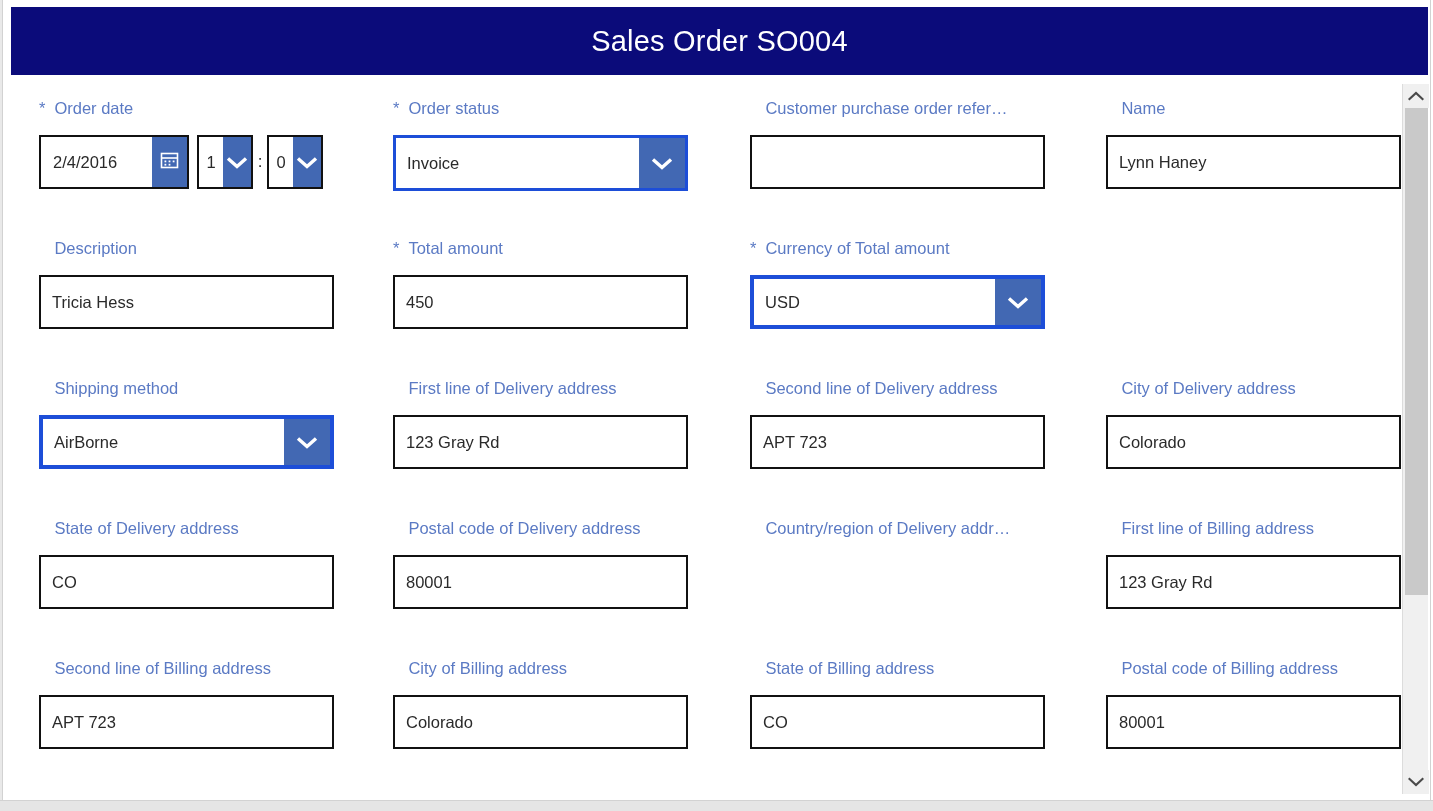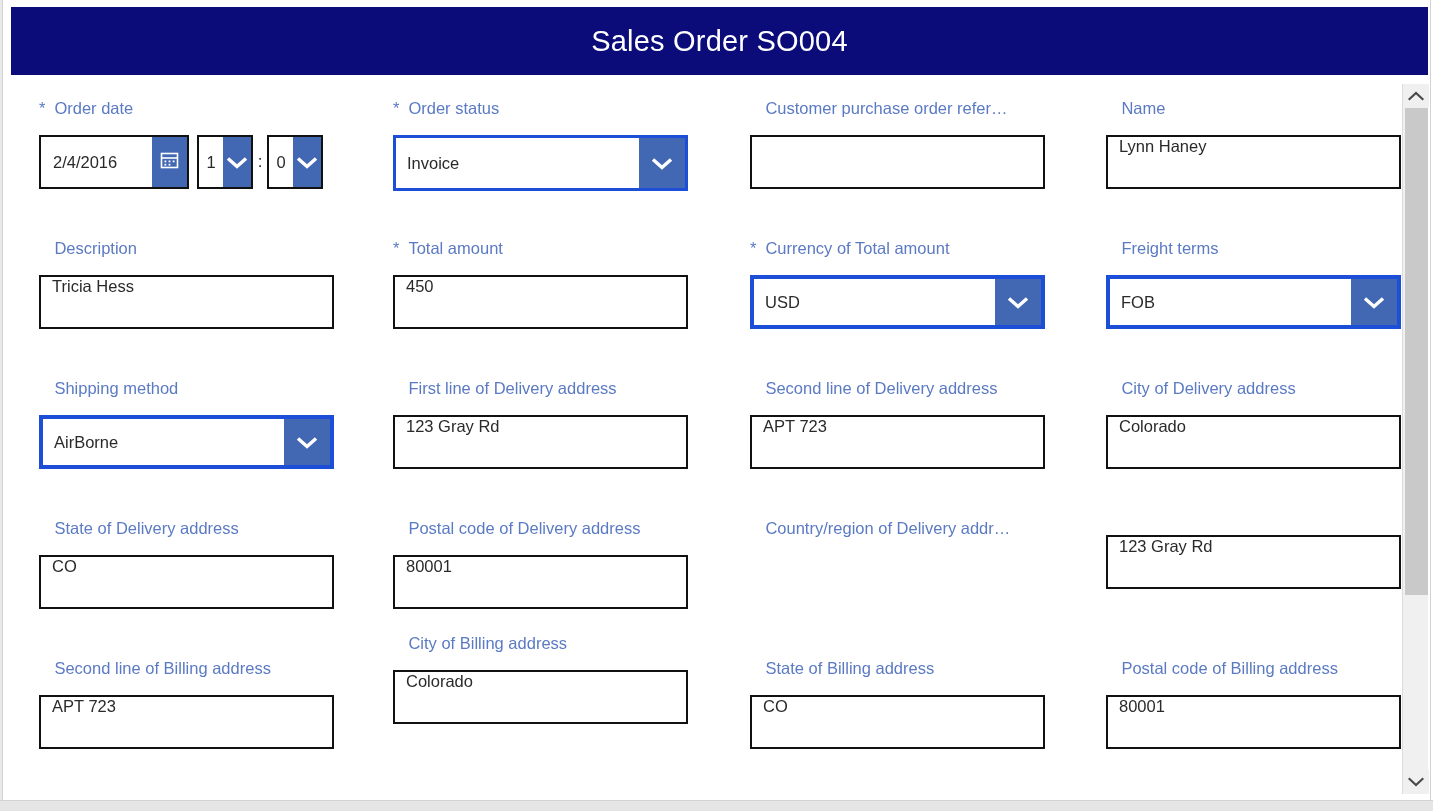--- a/index.html
+++ b/index.html
@@ -71,21 +71,21 @@
   .control-row {
     margin-top: 17px;
     display: flex;
     align-items: stretch;
   }
   .textbox {
     width: 295px; height: 54px;
     border: 2px solid #111111;
     background: #ffffff;
     display: flex;
-    align-items: flex-start;
+    align-items: center;
     padding-left: 11px;
     font-size: 16.5px;
     color: #2a2a2a;
   }
   .combo {
     width: 295px; height: 54px;
     border: 4px solid #1d4ed8;
     background: #ffffff;
     display: flex;
     align-items: stretch;
@@ -315,36 +315,20 @@
                   <span>
                     <svg class="chev" width="22" height="13" viewBox="0 0 22 13">
                       <polyline points="2,2.5 11,10.5 20,2.5" fill="none" stroke="#ffffff" stroke-width="3.4" stroke-linecap="butt" stroke-linejoin="miter"></polyline>
                     </svg>
                   </span>
                 </div>
               </div>
             </div>
           </div>
           <div class="field" style="left: 1095px; top: 154px;">
-            <div class="field-label">
-              <span class="req-star" style="visibility: hidden;">*</span>
-              <span>Freight terms</span>
-            </div>
-            <div class="control-row">
-              <div class="combo">
-                <div class="combo-value">FOB</div>
-                <div class="combo-btn">
-                  <span>
-                    <svg class="chev" width="22" height="13" viewBox="0 0 22 13">
-                      <polyline points="2,2.5 11,10.5 20,2.5" fill="none" stroke="#ffffff" stroke-width="3.4" stroke-linecap="butt" stroke-linejoin="miter"></polyline>
-                    </svg>
-                  </span>
-                </div>
-              </div>
-            </div>
           </div>
           <div class="field" style="left: 28px; top: 294px;">
             <div class="field-label">
               <span class="req-star" style="visibility: hidden;">*</span>
               <span>Shipping method</span>
             </div>
             <div class="control-row">
               <div class="combo">
                 <div class="combo-value">AirBorne</div>
                 <div class="combo-btn">
@@ -412,38 +396,42 @@
               </div>
             </div>
           </div>
           <div class="field" style="left: 739px; top: 434px;">
             <div class="field-label">
               <span class="req-star" style="visibility: hidden;">*</span>
               <span>Country/region of Delivery addr…</span>
             </div>
           </div>
           <div class="field" style="left: 1095px; top: 434px;">
+            <div class="field-label">
+              <span class="req-star" style="visibility: hidden;">*</span>
+              <span>First line of Billing address</span>
+            </div>
             <div class="control-row">
               <div class="textbox">
                 <span>123 Gray Rd</span>
               </div>
             </div>
           </div>
           <div class="field" style="left: 28px; top: 574px;">
             <div class="field-label">
               <span class="req-star" style="visibility: hidden;">*</span>
               <span>Second line of Billing address</span>
             </div>
             <div class="control-row">
               <div class="textbox">
                 <span>APT 723</span>
               </div>
             </div>
           </div>
-          <div class="field" style="left: 382px; top: 549px;">
+          <div class="field" style="left: 382px; top: 574px;">
             <div class="field-label">
               <span class="req-star" style="visibility: hidden;">*</span>
               <span>City of Billing address</span>
             </div>
             <div class="control-row">
               <div class="textbox">
                 <span>Colorado</span>
               </div>
             </div>
           </div>

